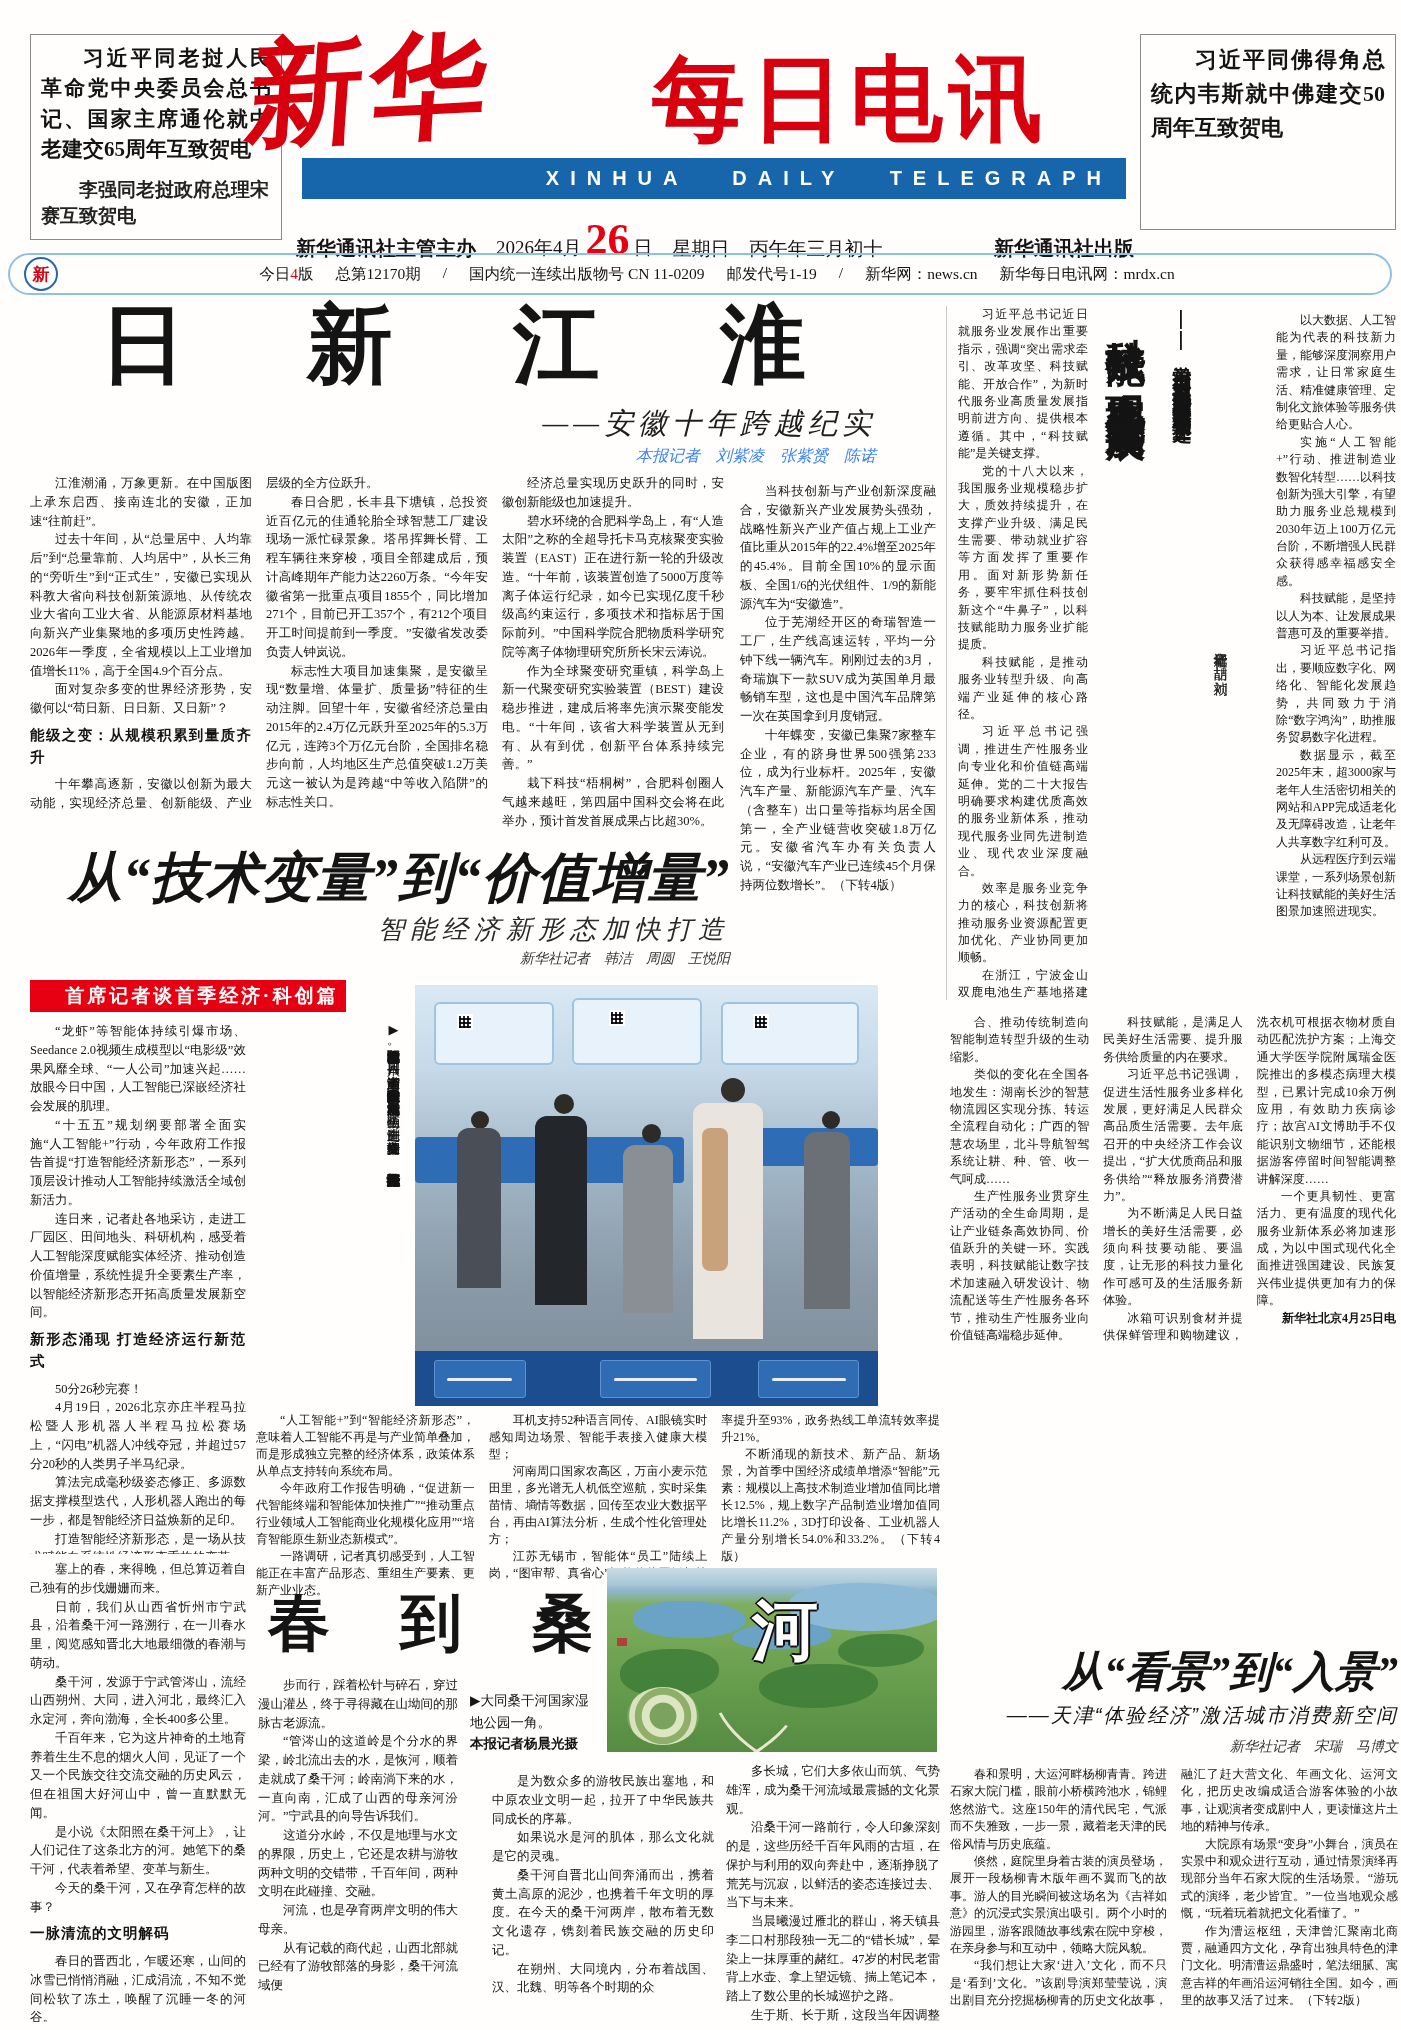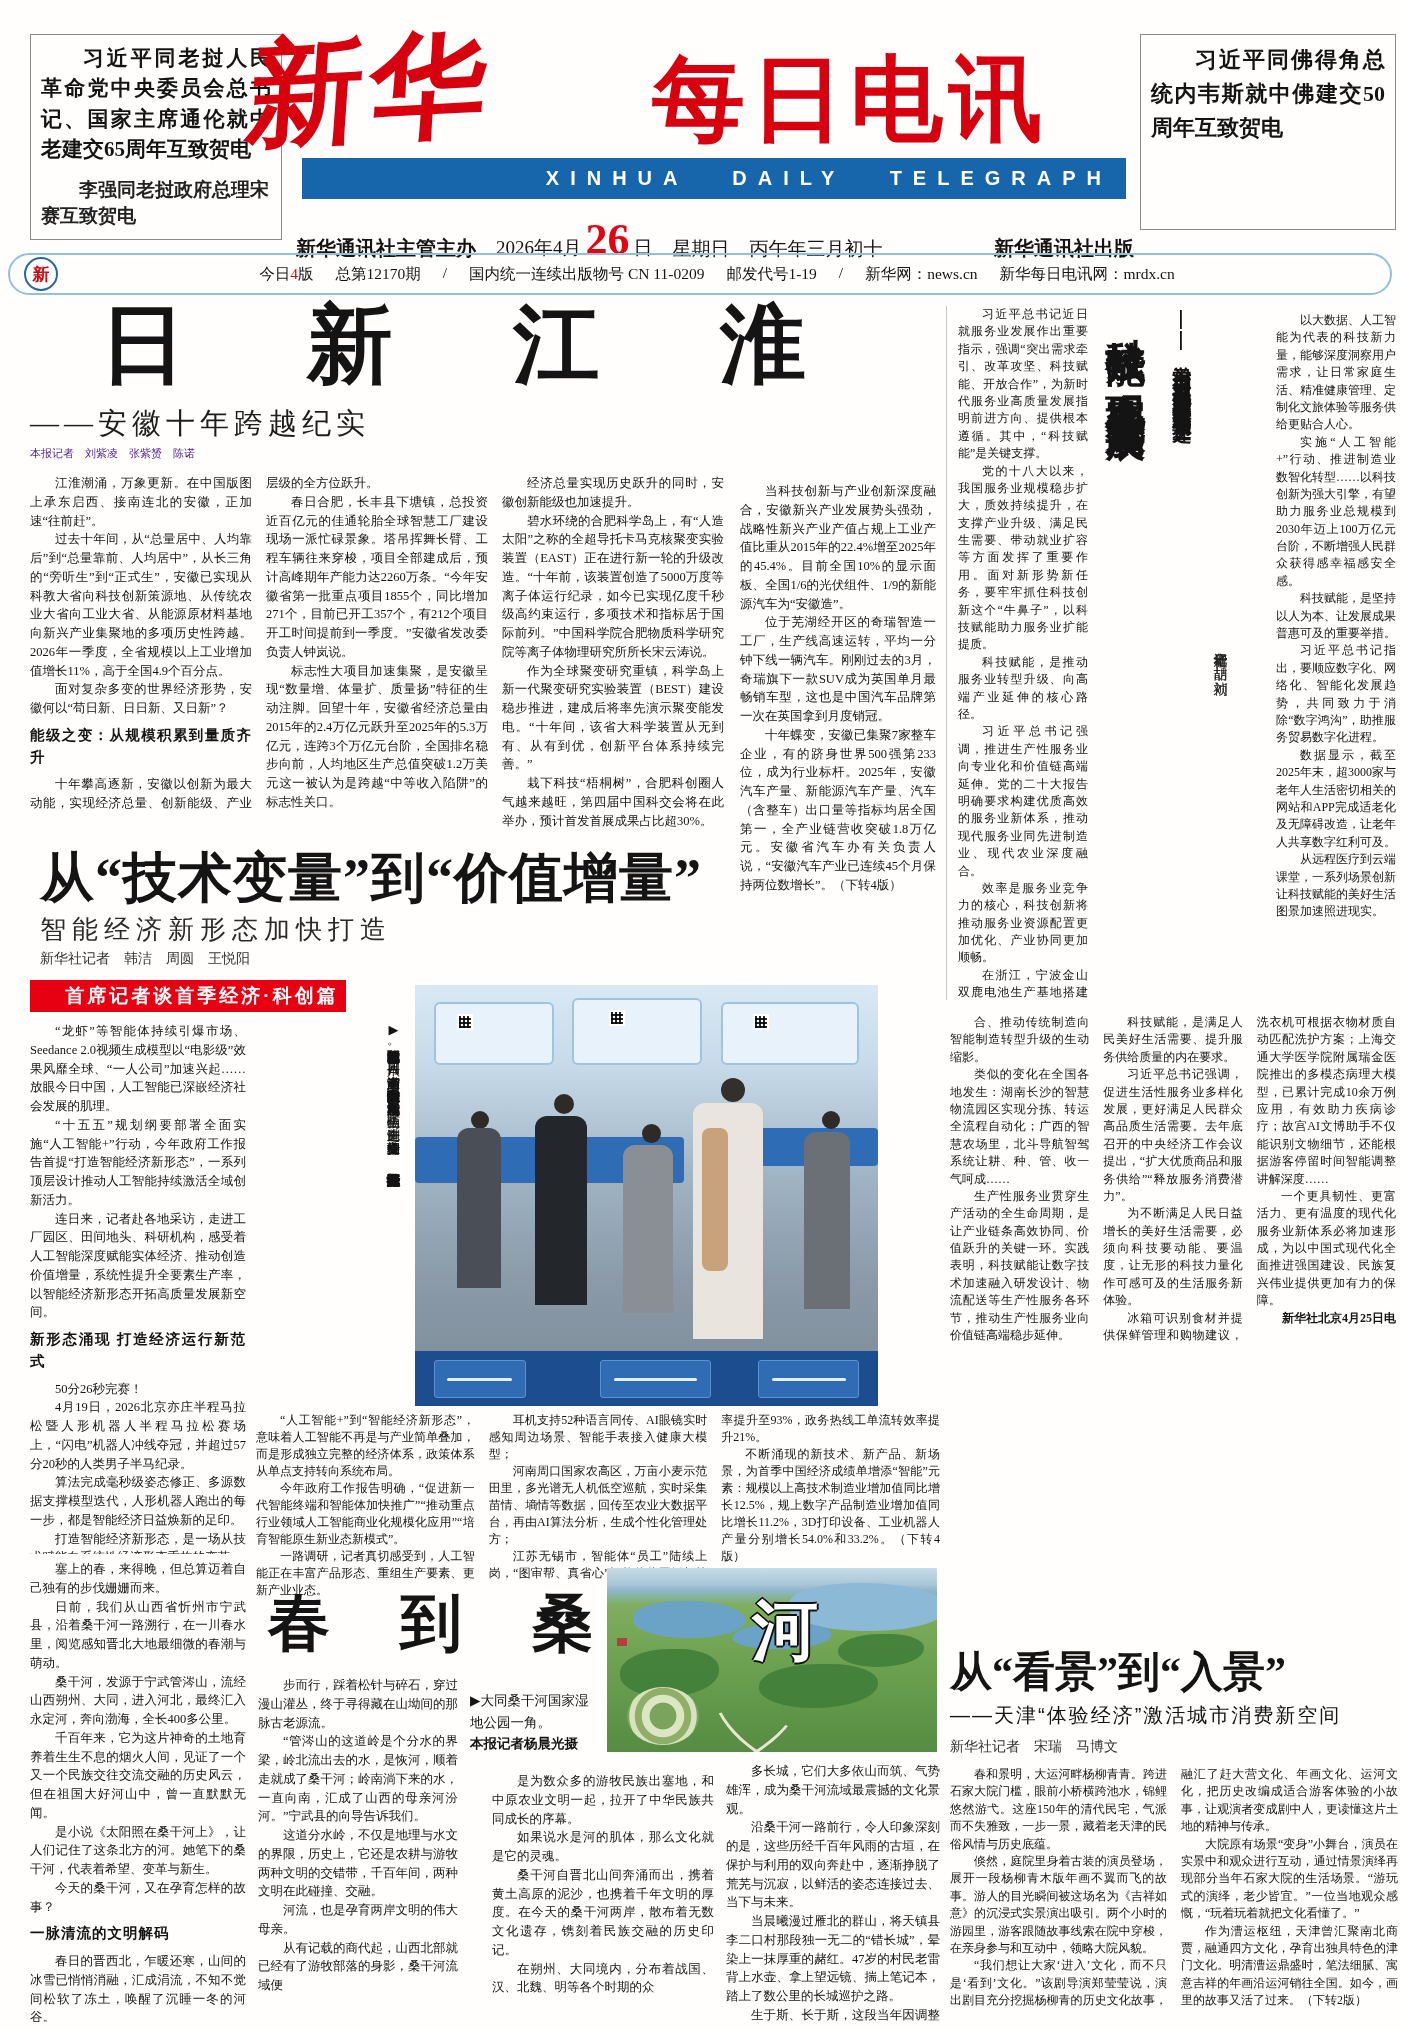--- a/index.html
+++ b/index.html
@@ -31,27 +31,27 @@
 
   
   .colblock { overflow:hidden; text-align:justify; font-size:12.5px; line-height:1.5; }
   .colblock p { text-indent:2em; }
   .colblock h4.crosshead { font-family:"Liberation Sans",sans-serif; font-size:14.5px; margin:7px 0;
                            text-indent:0; letter-spacing:1px; }
   .colblock p.sig { text-align:right; font-weight:bold; text-indent:0; }
   .multicol3 { column-count:3; column-gap:14px; }
   .multicol2 { column-count:2; column-gap:14px; }
   .headline-justify { text-align:justify; text-align-last:justify; font-weight:900; line-height:1; }
-  .center { text-align:left; }
+  .center { text-align:right;font-style:italic; }
   .vrule { width:1px; background:#c9c9c9; }
 
   
   .sa-head { font-size:86px; letter-spacing:0; padding:0 70px; }
   .sa-sub { font-size:29px; letter-spacing:5px; color:#1d1d1d; }
-  .sa-byline { font-size:11px; color:#4c1d95; }
+  .sa-byline { font-size:16px; color:#3b82f6; }
 
   
   .kb-vblock { display:flex; flex-direction:row; gap:16px; }
   .vtext { writing-mode:vertical-rl; }
   .kb-vtitle { font-size:40px; font-weight:900; letter-spacing:3px; height:100%; }
   .kb-vkicker { font-family:"Liberation Sans",sans-serif; font-weight:bold; font-size:19px;
                 letter-spacing:2px; height:100%; padding-top:4px; }
   .kb-vbyline { font-size:14px; height:100%; padding-top:336px; color:#222; }
 
   

